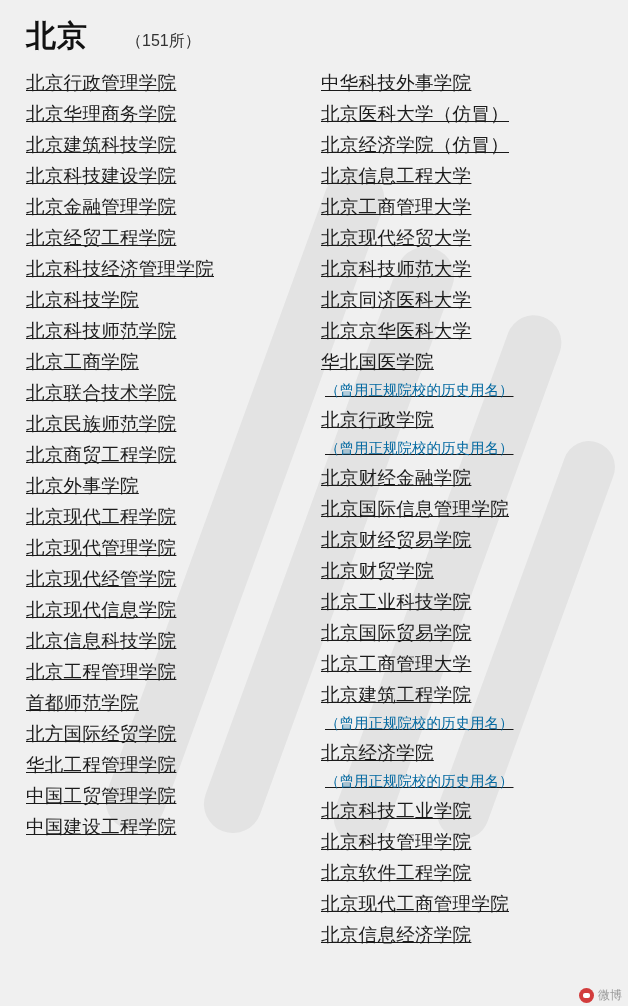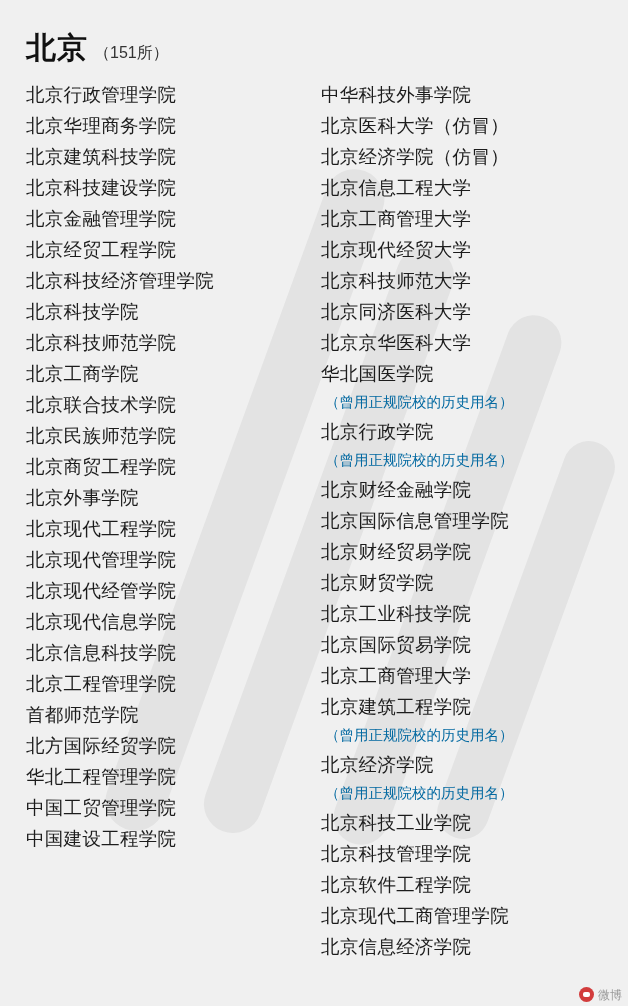--- a/index.html
+++ b/index.html
@@ -29,44 +29,46 @@
     border-radius: 40px;
   }
   .wm-a { width: 60px; height: 700px; left: 215px; top: 150px; transform: rotate(20deg); }
   .wm-b { width: 58px; height: 620px; left: 300px; top: 230px; transform: rotate(20deg); }
   .wm-c { width: 55px; height: 560px; left: 420px; top: 300px; transform: rotate(20deg); }
   .wm-d { width: 52px; height: 420px; left: 500px; top: 430px; transform: rotate(20deg); }
 
   .page {
     position: relative;
     z-index: 1;
-    padding: 22px 26px 0 26px;
+    padding: 10px 26px 0 26px;
     box-sizing: border-box;
     width: 628px;
     height: 1006px;
   }
   .header {
     display: flex;
     align-items: baseline;
     gap: 6px;
     margin: 6px 0 10px 0;
   }
   .header .city {
     font-size: 30px;
     font-weight: bold;
     letter-spacing: 1px;
     color: #111;
   }
   .header .count {
     font-size: 16px;
     color: #333;
+    margin-left: 32px;
   }
   .columns {
     display: flex;
     gap: 8px;
+    text-decoration: underline;
   }
   .col {
     width: 290px;
   }
   .col.left { padding-right: 6px; }
   .entry {
     font-size: 18.5px;
     line-height: 31px;
     color: #1c1c1c;
     letter-spacing: 0.3px;
@@ -78,20 +80,21 @@
     color: #0369a1;
     padding-left: 4px;
     white-space: nowrap;
   }
   .weibo {
     position: absolute;
     right: 6px;
     bottom: 2px;
     z-index: 3;
     display: flex;
+    align-items: center;
     gap: 4px;
     font-size: 12px;
     color: #9a9a9a;
   }
   .weibo .eye {
     display: inline-block;
     width: 15px; height: 15px;
     border-radius: 50%;
     background: #d23c3c;
     position: relative;

